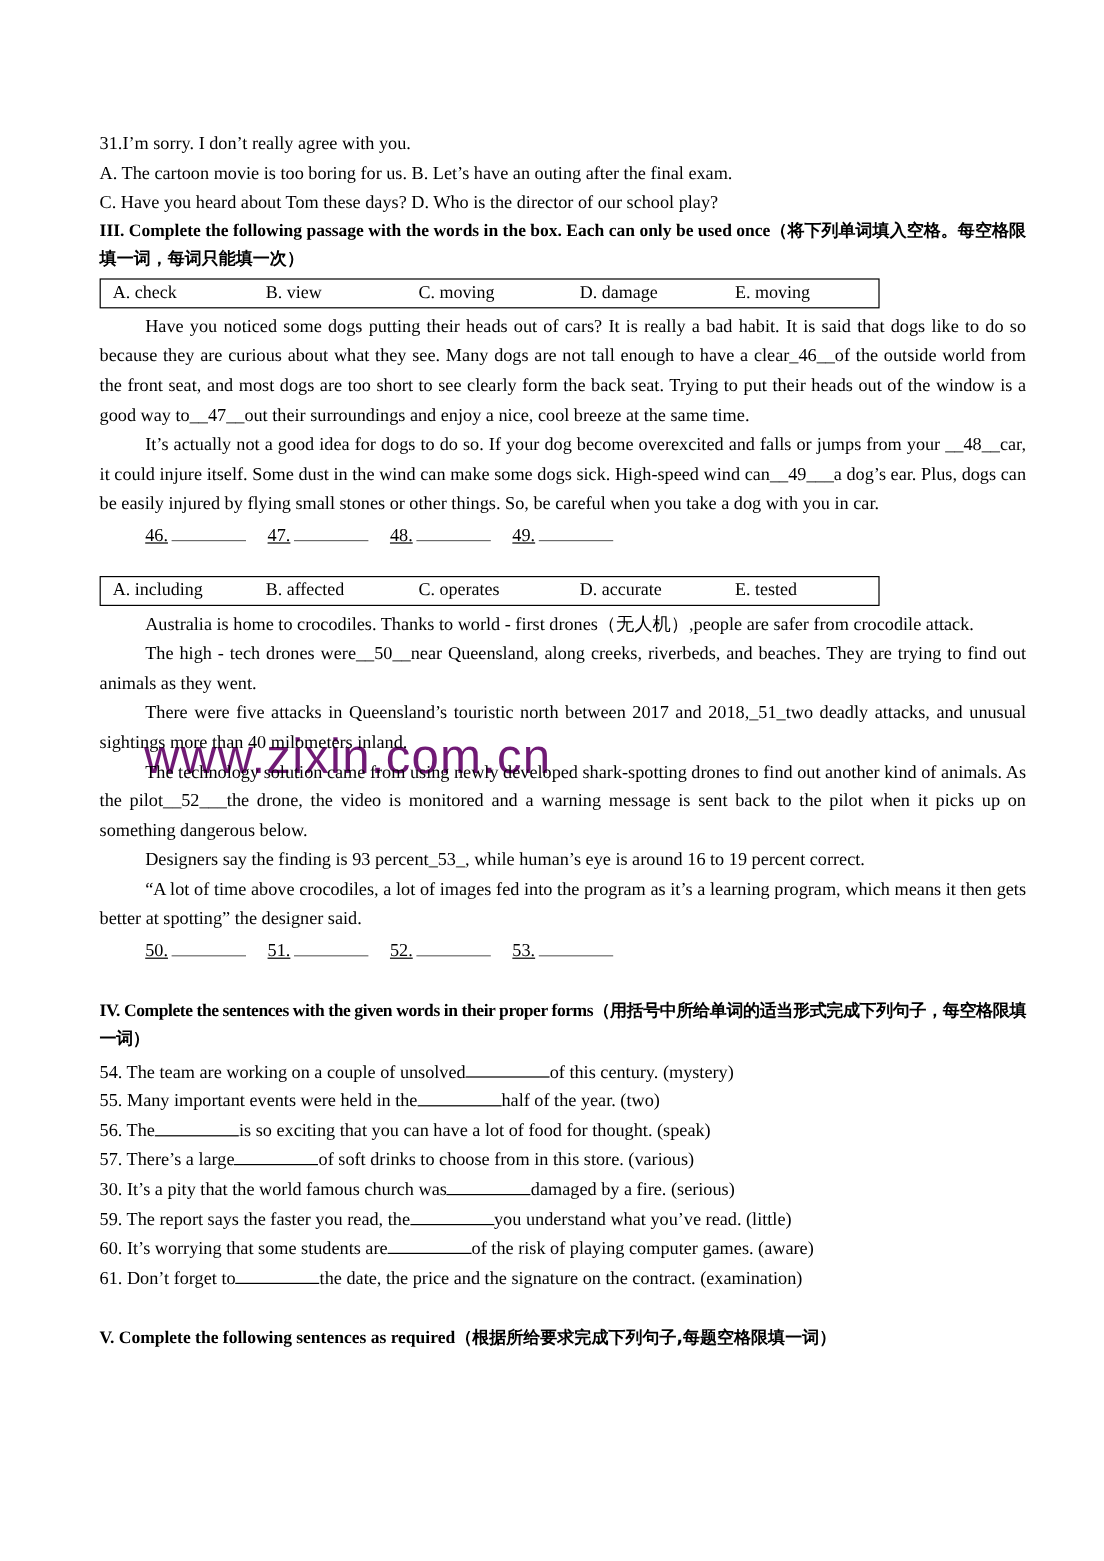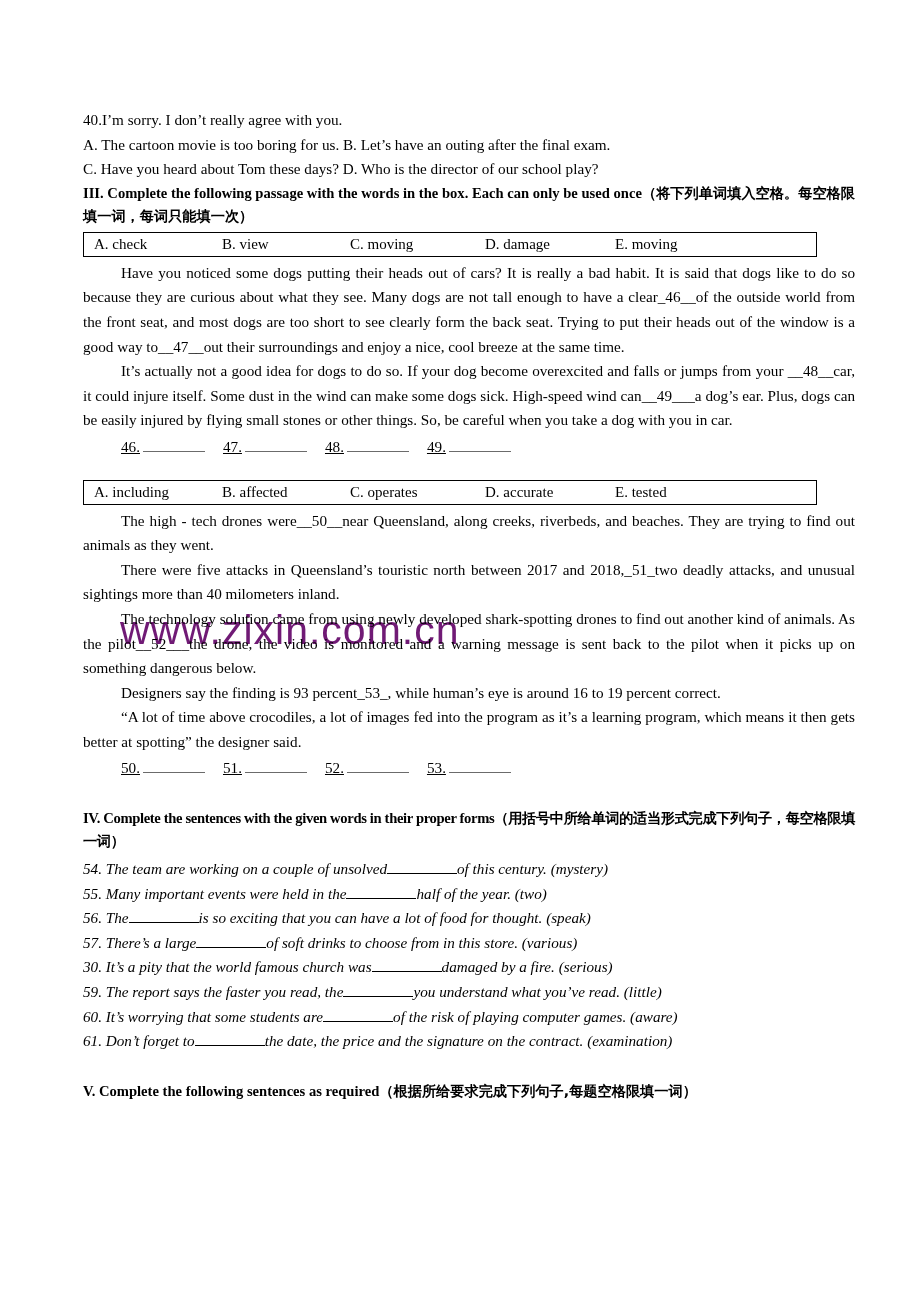--- a/index.html
+++ b/index.html
@@ -55,21 +55,21 @@
   }
   .sec-head .cn {
     font-family: "DejaVu Sans", sans-serif;
     font-size: 14.2px;
   }
   .sec-head.tight { letter-spacing: -0.35px; }
 
   .wordbox {
     border: 1px solid #000;
     box-sizing: border-box;
-    width: 734px;
+    width: 650px;
     height: 25px;
     display: flex;
     align-items: center;
     margin: 2px 0 4px 0;
     font-size: 15px;
   }
   .wordbox .opt {
     padding-left: 10px;
     white-space: nowrap;
   }
@@ -107,36 +107,36 @@
   .answers .ablank:last-child { margin-right: 0; }
 
   .fill {
     display: inline-block;
     width: 70px;
     border-bottom: 1px solid #000;
     height: 14px;
     vertical-align: baseline;
   }
 
-  .sent-list { margin-top: 2px; font-style: italic; }
+  .sent-list { margin-top: 2px; }
   .sent-list .qline { font-size: 15.2px; line-height: 24.6px; white-space: nowrap; }
   .spacer-md { height: 18px; }
   .spacer-lg { height: 26px; }
 </style>
 </head>
 <body>
 
 <div class="page">
 
   <div class="watermark">www.zixin.com.cn</div>
 
   <div class="content">
 
     <div>
-      <p class="qline">40.I’m sorry. I don’t really agree with you.</p>
+      <p class="qline">31.I’m sorry. I don’t really agree with you.</p>
       <p class="qline">A. The cartoon movie is too boring for us. B. Let’s have an outing after the final exam.</p>
       <p class="qline">C. Have you heard about Tom these days? D. Who is the director of our school play?</p>
     </div>
 
     <div class="sec-head">
       <span>III. Complete the following passage with the words in the box. Each can only be used once</span><span class="cn">（将下列单词填入空格。每空格限填一词，每词只能填一次）</span>
     </div>
 
     <div class="wordbox">
       <span class="opt o1">A. check</span>
@@ -156,20 +156,21 @@
     <div class="spacer-md"></div>
 
     <div class="wordbox">
       <span class="opt o1">A. including</span>
       <span class="opt o2">B. affected</span>
       <span class="opt o3">C. operates</span>
       <span class="opt o4">D. accurate</span>
       <span class="opt o5">E. tested</span>
     </div>
 
+    <p class="para">Australia is home to crocodiles. Thanks to world - first drones（无人机）,people are safer from crocodile attack.</p>
     <p class="para">The high - tech drones were__50__near Queensland, along creeks, riverbeds, and beaches. They are trying to find out animals as they went.</p>
     <p class="para">There were five attacks in Queensland’s touristic north between 2017 and 2018,_51_two deadly attacks, and unusual sightings more than 40 milometers inland.</p>
     <p class="para">The technology solution came from using newly developed shark-spotting drones to find out another kind of animals. As the pilot__52___the drone, the video is monitored and a warning message is sent back to the pilot when it picks up on something dangerous below.</p>
     <p class="para">Designers say the finding is 93 percent_53_, while human’s eye is around 16 to 19 percent correct.</p>
     <p class="para">“A lot of time above crocodiles, a lot of images fed into the program as it’s a learning program, which means it then gets better at spotting” the designer said.</p>
 
     <p class="answers">
       <span>50.</span><span class="ablank"></span><span>51.</span><span class="ablank"></span><span>52.</span><span class="ablank"></span><span>53.</span><span class="ablank"></span>
     </p>
 

